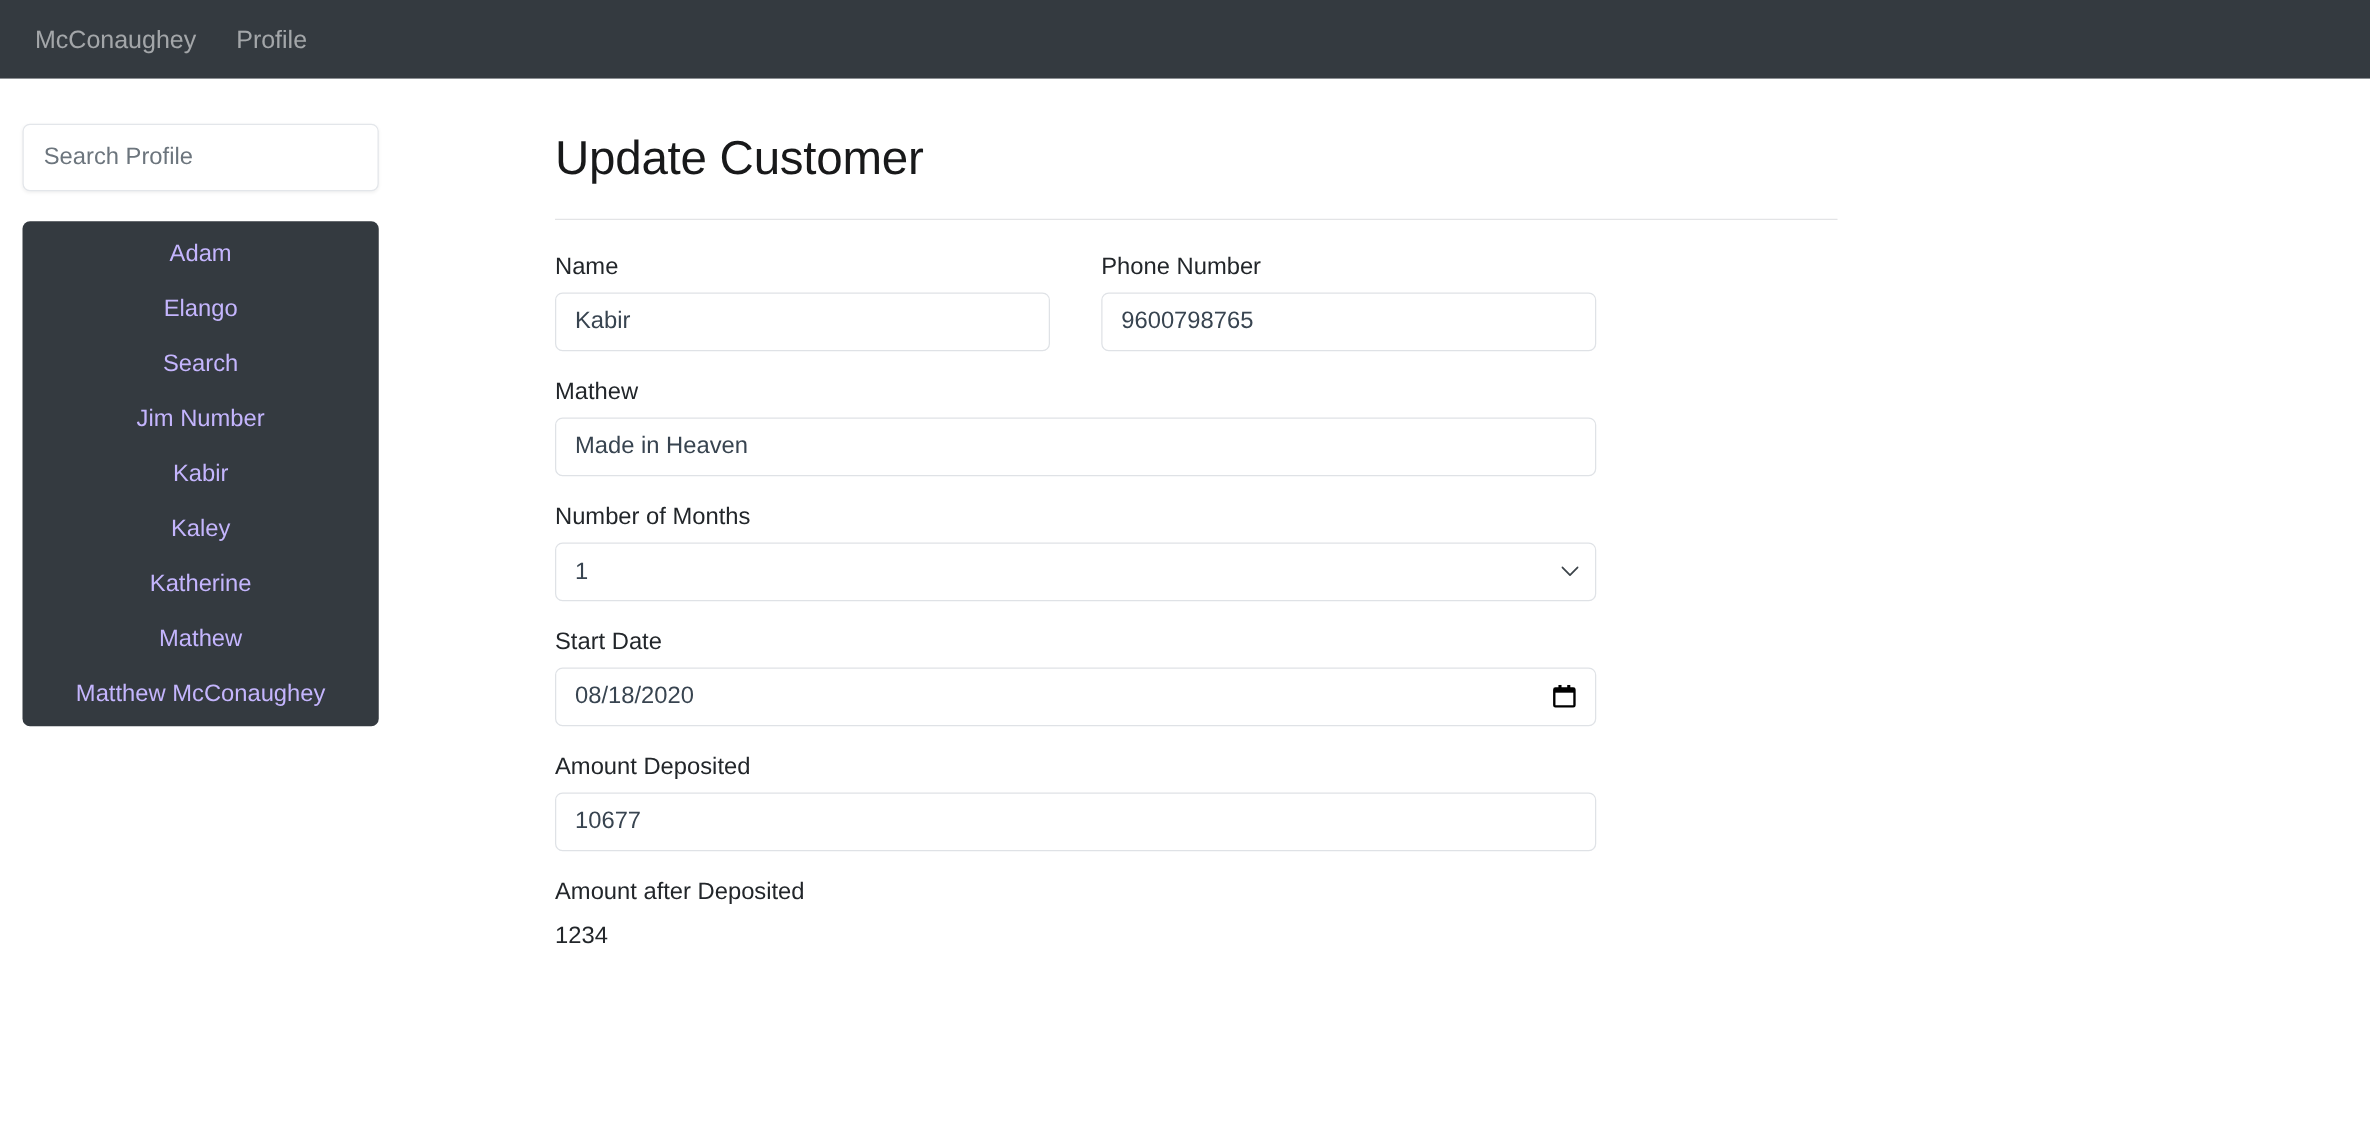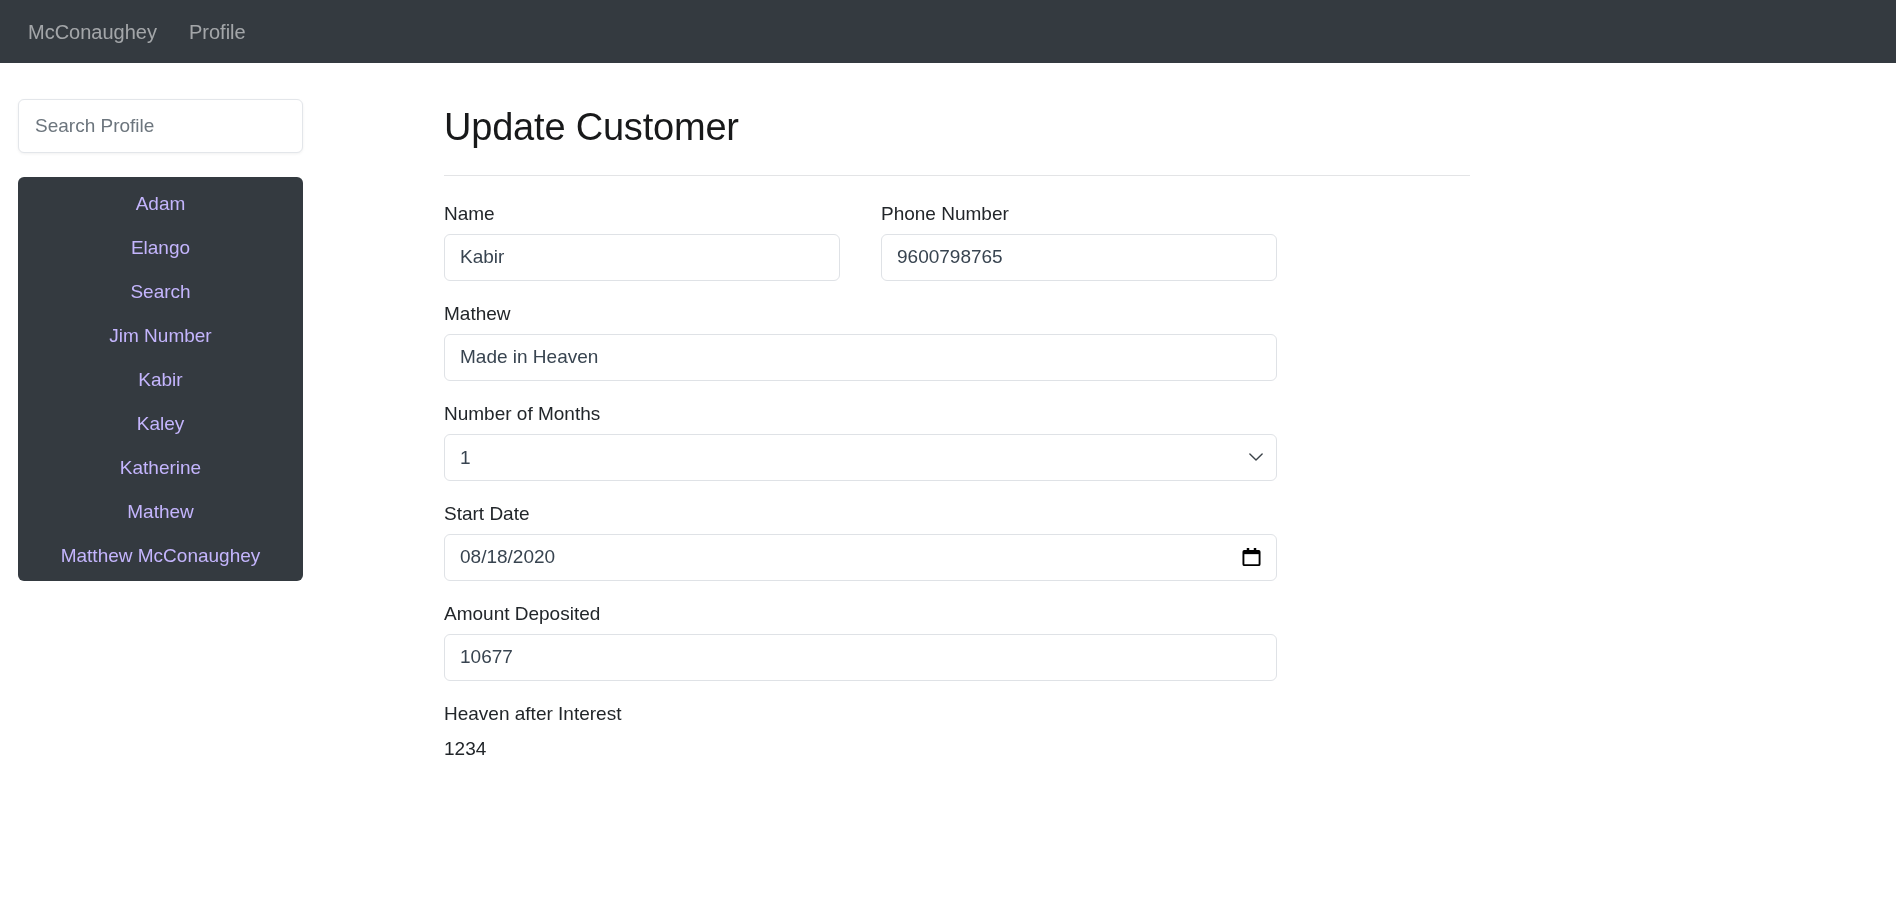--- a/index.html
+++ b/index.html
@@ -273,18 +273,18 @@
         </svg>
       </div>
     </div>
 
     <div class="col-full">
       <label class="field-label">Amount Deposited</label>
       <input class="text-input" type="text" value="10677" style="">
     </div>
 
     <div class="col-full">
-      <label class="field-label mb-label">Heaven after Interest</label>
+      <label class="field-label mb-label">Amount after Deposited</label>
       <div class="static-value">1234</div>
     </div>
 
   </div>
 </div>
 
 </body></html>

